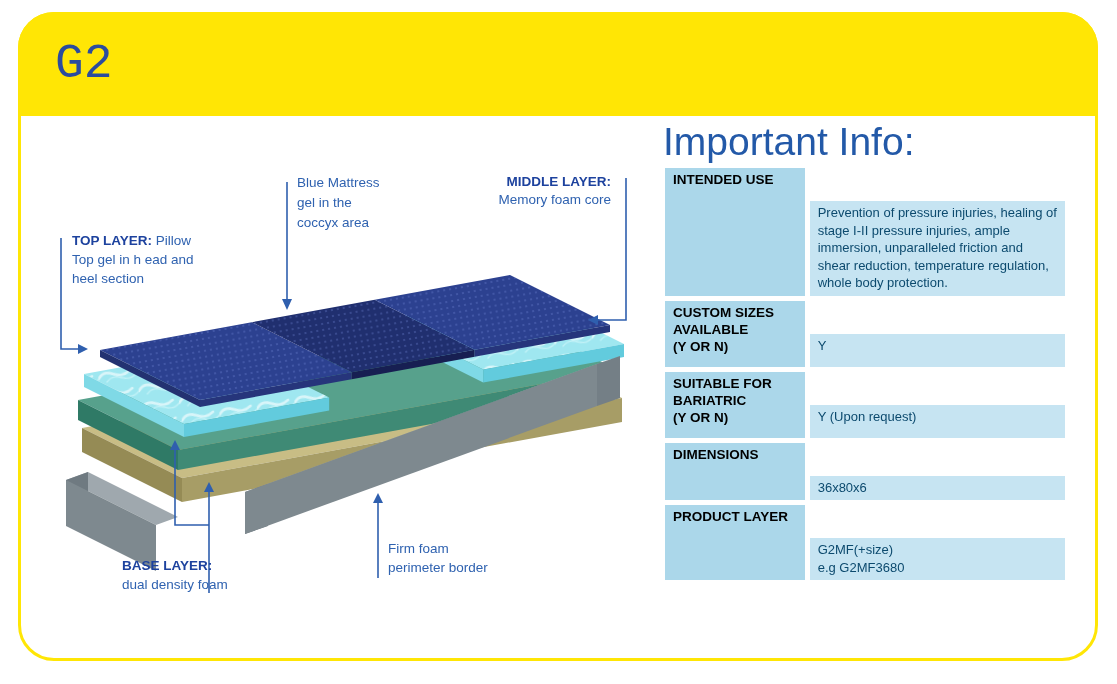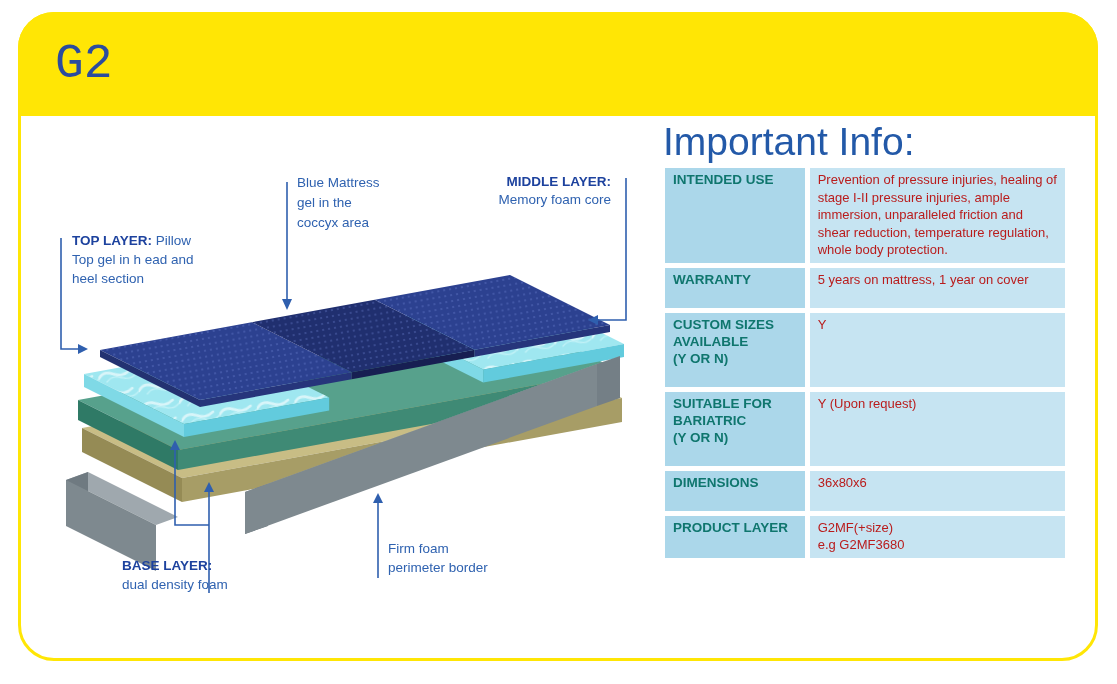--- a/index.html
+++ b/index.html
@@ -19,24 +19,24 @@
   .lbl-middle{left:491px;top:173px;line-height:17.5px;width:120px;text-align:right;}
   .lbl-base{left:82px;top:556px;line-height:19px;margin-left:40px;}
   .lbl-firm{left:388px;top:539px;line-height:19px;}
   .diagram-svg{position:absolute;left:0;top:0;z-index:2;pointer-events:none;}
   
   .info-title{position:absolute;left:663px;top:120px;font-size:39px;color:#2359A8;z-index:3;}
   .info-table{position:absolute;left:665px;top:168px;width:400px;display:flex;
         flex-direction:column;gap:5px;z-index:3;}
   .row{display:flex;gap:5px;}
   .cell{box-sizing:border-box;white-space:pre-line;}
-  .cell.label{width:150px;background:#ABD7EA;color:#0f766e;font-weight:bold;
-        font-size:13.5px;line-height:17px;padding:3px 6px 20px 8px;}
-  .cell.value{width:275px;background:#C6E4F2;color:#b91c1c;
-        font-size:13px;line-height:17.5px;padding:3px 8px 4px 8px;}
+  .cell.label{width:150px;background:#ABD7EA;color:#000000;font-weight:bold;
+        font-size:13.5px;line-height:17px;padding:3px 6px 12px 8px;}
+  .cell.value{width:275px;background:#C6E4F2;color:#0c4a6e;
+        font-size:13px;line-height:17.5px;padding:3px 8px 4px 8px;margin-top:33px;}
 </style>
 </head>
 <body>
 
 <div class="page">
 
   <div class="card">
     <div class="band">
       <div class="g2-title">G2</div>
     </div>
@@ -149,24 +149,20 @@
   </div>
 
   <div class="info-title">Important Info:</div>
   <div class="info-table">
   <div class="row">
     <div class="cell label">INTENDED USE</div>
     <div class="cell value">Prevention of pressure injuries, healing of stage I-II pressure injuries, ample immersion, unparalleled friction and shear reduction, temperature regulation, whole body protection.</div>
   </div>
 
 
-  <div class="row">
-    <div class="cell label">WARRANTY</div>
-    <div class="cell value">5 years on mattress, 1 year on cover</div>
-  </div>
 
 
   <div class="row">
     <div class="cell label">CUSTOM SIZES
 AVAILABLE
 (Y OR N)</div>
     <div class="cell value">Y</div>
   </div>
 
   <div class="row">

